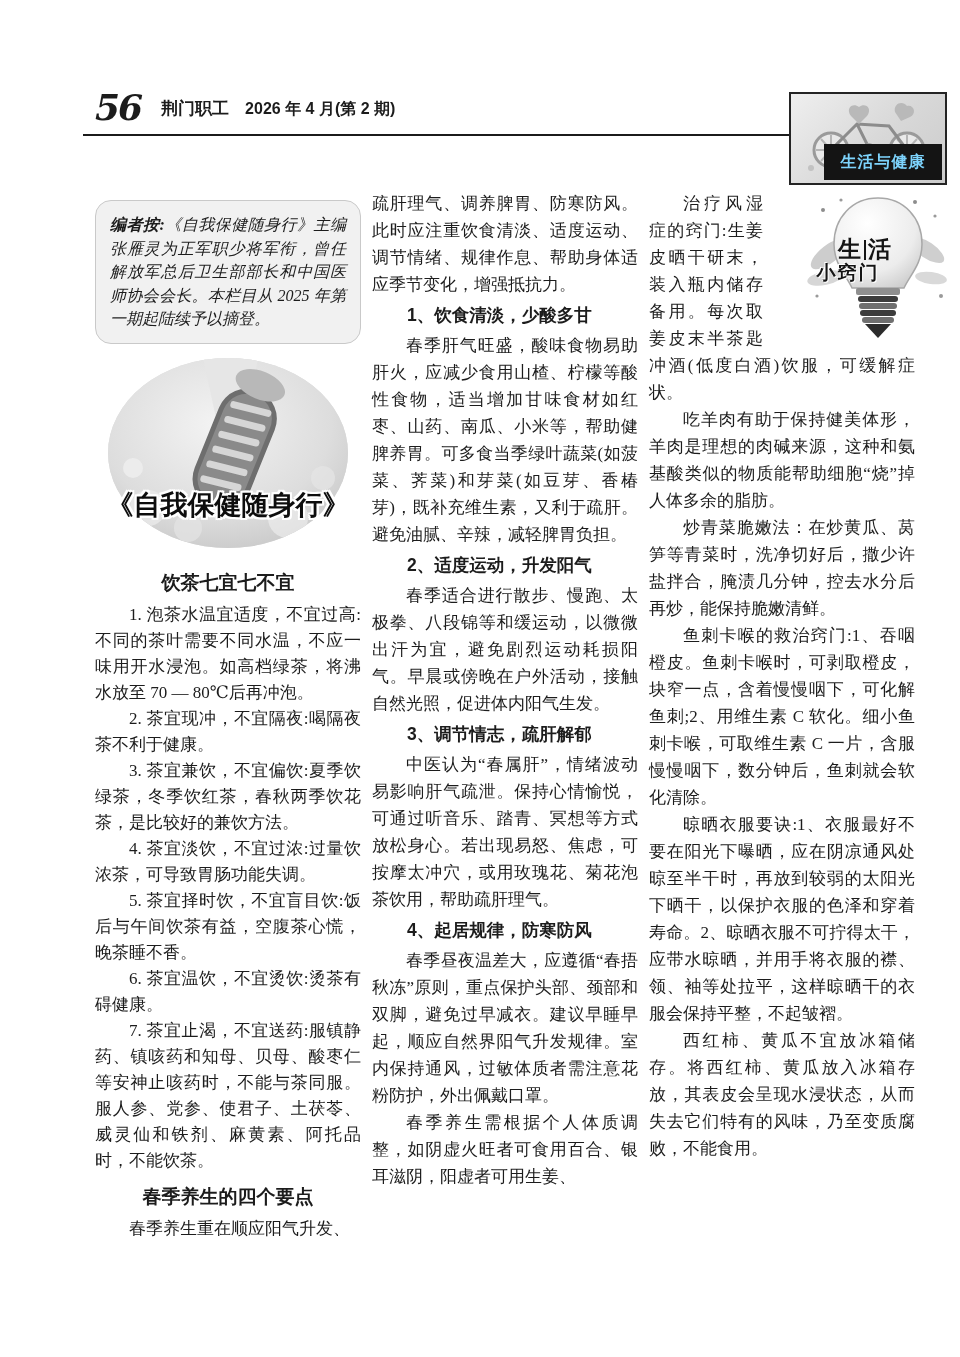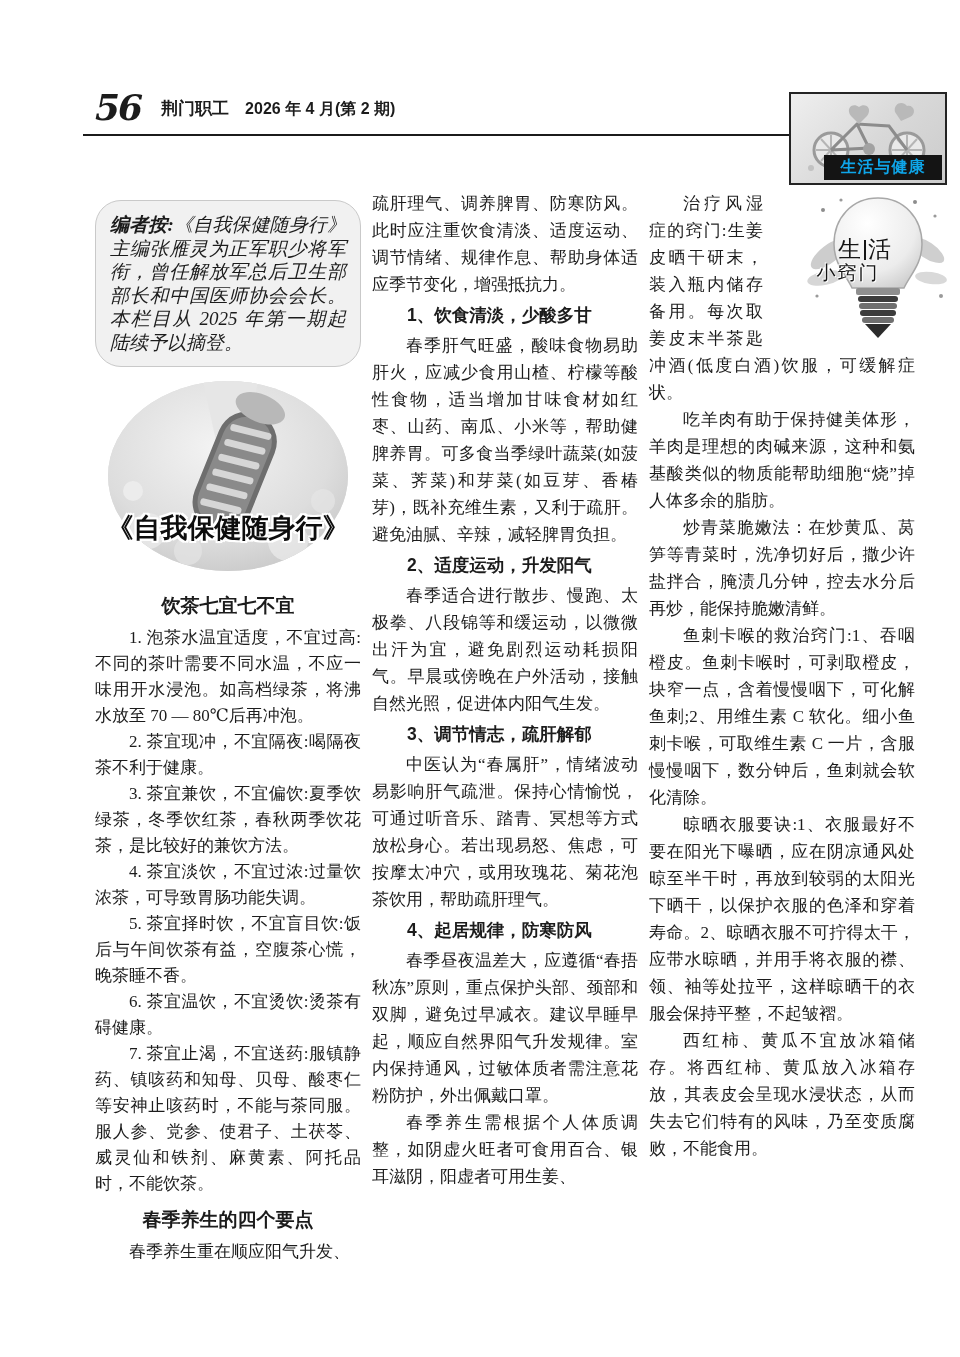--- a/index.html
+++ b/index.html
@@ -13,54 +13,54 @@
   
   .masthead{position:absolute;left:95px;top:86px;white-space:nowrap;}
   .page-num{font-family:"DejaVu Serif",serif;font-style:italic;font-weight:700;font-size:36px;letter-spacing:-2px;}
   .journal-title{font-family:"Liberation Sans","DejaVu Sans",sans-serif;font-weight:700;font-size:17px;margin-left:16px;vertical-align:6px;}
   .issue{font-family:"Liberation Sans","DejaVu Sans",sans-serif;font-weight:700;font-size:16px;margin-left:12px;vertical-align:6px;}
   .header-rule{position:absolute;left:83px;top:134px;width:706px;height:2px;background:#1b1b1b;}
 
   
   .badge-box{position:absolute;left:789px;top:92px;width:158px;height:93px;border:2px solid #242424;background:linear-gradient(135deg,#efefef 0%,#d8d8d8 55%,#cccccc 100%);box-sizing:border-box;}
   .badge-art{position:absolute;inset:0;}
-  .badge-label{position:absolute;right:3px;bottom:3px;width:118px;height:25px;background:#141414;color:#0ea5e9;
+  .badge-label{position:absolute;right:3px;bottom:3px;width:118px;height:36px;background:#141414;color:#7dd3fc;
     font-family:"Liberation Sans","DejaVu Sans",sans-serif;font-weight:700;font-size:16px;letter-spacing:1px;
     display:flex;align-items:center;justify-content:center;}
 
   
   .col{position:absolute;width:266px;text-align:justify;font-size:17px;line-height:27px;}
   .col p{margin:0;text-indent:2em;}
   .col p.noindent{text-indent:0;}
   .col-left{left:95px;top:200px;line-height:26px;}
   .col-mid{left:372px;top:190px;}
   .col-right{left:649px;top:190px;}
 
   
-  .editor-box{background:#f1f1f1;border:1px solid #c9c9c9;border-radius:26px;padding:12px 14px;
-    font-style:italic;font-size:19px;line-height:23.5px;text-align:justify;}
+  .editor-box{background:#f1f1f1;border:1px solid #c9c9c9;border-radius:16px;padding:12px 14px;
+    font-style:italic;font-size:16px;line-height:23.5px;text-align:justify;}
   .editor-box .lbl{font-weight:700;}
 
   
   .feature{position:relative;width:250px;height:202px;margin:14px auto 0;}
   .feature-photo{position:absolute;left:5px;top:0;width:240px;height:190px;border-radius:50%;overflow:hidden;background:#dcdcdc;}
   .feature-title{position:absolute;left:-12px;right:-12px;text-align:center;
     font-weight:900;font-size:27px;line-height:30px;letter-spacing:0;color:#0d0d0d;white-space:nowrap;
     text-shadow:-2px 0 0 #fff,2px 0 0 #fff,0 -2px 0 #fff,0 2px 0 #fff,-2px -2px 0 #fff,2px 2px 0 #fff,-2px 2px 0 #fff,2px -2px 0 #fff;}
   .feature-title.l1{bottom:40px;}
   .feature-title.l2{bottom:4px;text-align:right;padding-right:30px;font-size:25px;}
 
   
   .sec-head{font-family:"Liberation Sans","DejaVu Sans",sans-serif;font-weight:700;font-size:19px;text-align:center;margin:10px 0 6px;}
   .sub-head{font-family:"Liberation Sans","DejaVu Sans",sans-serif;font-weight:700;font-size:17.5px;text-indent:2em;margin:4px 0 3px;}
 
   
   .bulb-wrap{float:right;width:142px;height:152px;margin:2px 0 4px 10px;position:relative;}
   .bulb-text{position:absolute;top:44px;left:8px;right:0;text-align:center;
-    font-family:"Liberation Sans","DejaVu Sans",sans-serif;font-weight:400;color:#141414;line-height:1.15;}
+    font-family:"Liberation Sans","DejaVu Sans",sans-serif;font-weight:700;color:#141414;line-height:1.15;}
   .bulb-text .r1{font-size:23px;letter-spacing:1px;}
   .bulb-text .r1 .sep{display:inline-block;width:2px;height:20px;background:#141414;vertical-align:-3px;margin:0 2px;}
   .bulb-text .r2{font-size:19px;letter-spacing:2px;text-shadow:1px 1px 0 #fff,-1px -1px 0 #fff;}
 </style>
 </head>
 <body>
 
 <div class="page">
 
   <div class="masthead">

